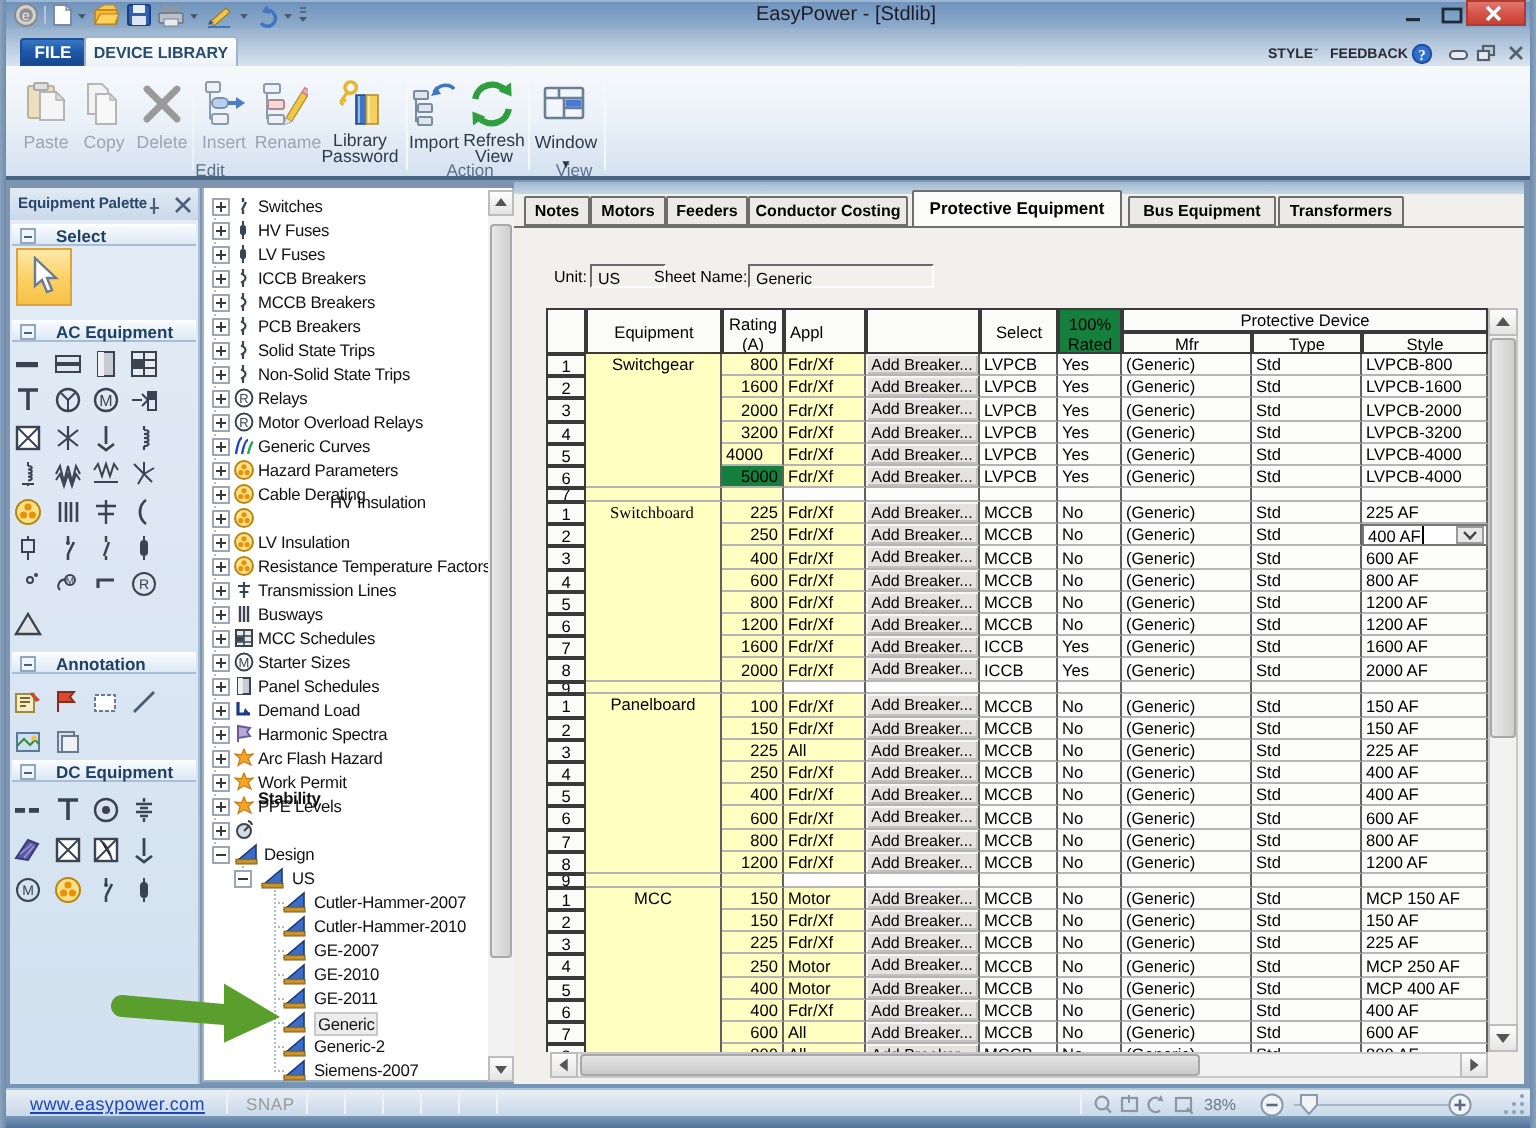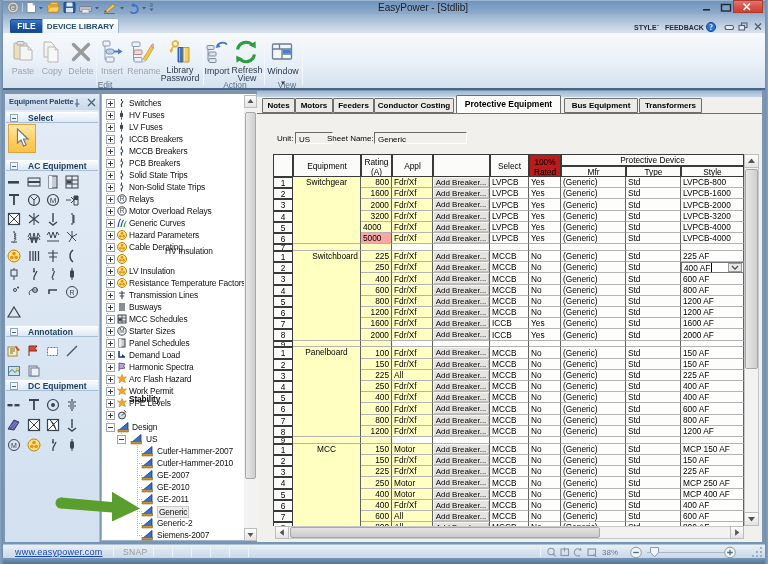--- a/index.html
+++ b/index.html
@@ -750,24 +750,24 @@
 <div class="flabel" style="left:70px;top:43px">Sheet Name:</div>
 <div class="field" style="left:117px;top:41px;width:93px;height:12px">Generic</div>
 </div>
 </div>
 <div class="abs" style="left:258px;top:150px;width:500px;height:376px;overflow:hidden;background:#f1f0ed">
 <div class="abs" style="left:15px;top:4px;width:471px;height:372px;border-left:1px solid #3a3a3a;"></div>
 <div class="abs" style="left:-258px;top:-150px;width:768px;height:600px">
 <div class="abs" style="left:273px;top:154px;width:20px;height:23px;background:#fbfbfa;border:1px solid #3a3a3a;font-size:8.3px;color:#000;text-align:left;padding:0 2px;line-height:22px;white-space:nowrap;overflow:hidden;z-index:2;"></div>
 <div class="abs" style="left:293px;top:154px;width:68px;height:23px;background:#fbfbfa;border:1px solid #3a3a3a;font-size:8.3px;color:#000;text-align:center;padding:0 2px;line-height:22px;white-space:nowrap;overflow:hidden;z-index:2;">Equipment</div>
 <div class="abs" style="left:361px;top:154px;width:31px;height:23px;background:#fbfbfa;border:1px solid #3a3a3a;font-size:8.3px;color:#000;text-align:center;padding:0 2px;line-height:22px;white-space:nowrap;overflow:hidden;z-index:2;line-height:10px;padding-top:2px;">Rating<br>(A)</div>
-<div class="abs" style="left:392px;top:154px;width:41px;height:23px;background:#fbfbfa;border:1px solid #3a3a3a;font-size:8.3px;color:#000;text-align:center;padding:0 2px;line-height:22px;white-space:nowrap;overflow:hidden;z-index:2;">Appl</div>
+<div class="abs" style="left:392px;top:154px;width:41px;height:23px;background:#fbfbfa;border:1px solid #3a3a3a;font-size:8.3px;color:#000;text-align:left;padding:0 2px;line-height:22px;white-space:nowrap;overflow:hidden;z-index:2;">Appl</div>
 <div class="abs" style="left:433px;top:154px;width:57px;height:23px;background:#fbfbfa;border:1px solid #3a3a3a;font-size:8.3px;color:#000;text-align:center;padding:0 2px;line-height:22px;white-space:nowrap;overflow:hidden;z-index:2;"></div>
 <div class="abs" style="left:490px;top:154px;width:39px;height:23px;background:#fbfbfa;border:1px solid #3a3a3a;font-size:8.3px;color:#000;text-align:center;padding:0 2px;line-height:22px;white-space:nowrap;overflow:hidden;z-index:2;">Select</div>
-<div class="abs" style="left:529px;top:154px;width:32px;height:23px;background:#b91c1c;border:1px solid #3a3a3a;font-size:8.3px;color:#000;text-align:center;padding:0 2px;line-height:22px;white-space:nowrap;overflow:hidden;z-index:2;line-height:10px;padding-top:2px;">100%<br>Rated</div>
+<div class="abs" style="left:529px;top:154px;width:32px;height:23px;background:#15803d;border:1px solid #3a3a3a;font-size:8.3px;color:#000;text-align:center;padding:0 2px;line-height:22px;white-space:nowrap;overflow:hidden;z-index:2;line-height:10px;padding-top:2px;">100%<br>Rated</div>
 <div class="abs" style="left:561px;top:154px;width:183px;height:12px;background:#fbfbfa;border:1px solid #3a3a3a;font-size:8.3px;color:#000;text-align:center;padding:0 2px;line-height:11px;white-space:nowrap;overflow:hidden;z-index:2;">Protective Device</div>
 <div class="abs" style="left:561px;top:166px;width:65px;height:11px;background:#fbfbfa;border:1px solid #3a3a3a;font-size:8.3px;color:#000;text-align:center;padding:0 2px;line-height:10px;white-space:nowrap;overflow:hidden;z-index:2;">Mfr</div>
 <div class="abs" style="left:626px;top:166px;width:55px;height:11px;background:#fbfbfa;border:1px solid #3a3a3a;font-size:8.3px;color:#000;text-align:center;padding:0 12px;line-height:10px;white-space:nowrap;overflow:hidden;z-index:2;">Type</div>
 <div class="abs" style="left:681px;top:166px;width:63px;height:11px;background:#fbfbfa;border:1px solid #3a3a3a;font-size:8.3px;color:#000;text-align:center;padding:0 2px;line-height:10px;white-space:nowrap;overflow:hidden;z-index:2;">Style</div>
 <div class="abs" style="left:273px;top:177px;width:20px;height:11px;background:#fbfbfa;border:1px solid #3a3a3a;font-size:8.3px;color:#000;text-align:center;padding:0 2px;line-height:10px;white-space:nowrap;overflow:hidden;z-index:1;">1</div>
 <div class="abs" style="left:361px;top:177px;width:31px;height:11px;background:#ffffc2;border-right:1px solid #606060;border-bottom:1px solid #b4b4b4;font-size:8.3px;color:#000;text-align:right;padding:0 2px;line-height:11px;white-space:nowrap;overflow:hidden;z-index:1;">800</div>
 <div class="abs" style="left:392px;top:177px;width:41px;height:11px;background:#ffffc2;border-right:1px solid #606060;border-bottom:1px solid #b4b4b4;font-size:8.3px;color:#000;text-align:left;padding:0 2px;line-height:11px;white-space:nowrap;overflow:hidden;z-index:1;">Fdr/Xf</div>
 <div class="abs" style="left:433px;top:177px;width:57px;height:11px;background:#e4e3e0;border-right:1px solid #606060;border-bottom:1px solid #b4b4b4;font-size:8px;color:#000;text-align:center;padding:0 2px;line-height:11px;white-space:nowrap;overflow:hidden;z-index:1;box-shadow:inset 1px 1px 0 #f6f6f4, inset -1px -1px 0 #c2c1be;">Add Breaker...</div>
 <div class="abs" style="left:490px;top:177px;width:39px;height:11px;background:#fdfdfc;border-right:1px solid #606060;border-bottom:1px solid #b4b4b4;font-size:8.3px;color:#000;text-align:left;padding:0 2px;line-height:11px;white-space:nowrap;overflow:hidden;z-index:1;">LVPCB</div>
 <div class="abs" style="left:529px;top:177px;width:32px;height:11px;background:#fdfdfc;border-right:1px solid #606060;border-bottom:1px solid #b4b4b4;font-size:8.3px;color:#000;text-align:left;padding:0 2px;line-height:11px;white-space:nowrap;overflow:hidden;z-index:1;">Yes</div>
@@ -804,21 +804,21 @@
 <div class="abs" style="left:273px;top:222px;width:20px;height:11px;background:#fbfbfa;border:1px solid #3a3a3a;font-size:8.3px;color:#000;text-align:center;padding:0 2px;line-height:10px;white-space:nowrap;overflow:hidden;z-index:1;">5</div>
 <div class="abs" style="left:361px;top:222px;width:31px;height:11px;background:#ffffc2;border-right:1px solid #606060;border-bottom:1px solid #b4b4b4;font-size:8.3px;color:#000;padding:0 2px;line-height:11px;white-space:nowrap;overflow:hidden;z-index:1;">4000</div>
 <div class="abs" style="left:392px;top:222px;width:41px;height:11px;background:#ffffc2;border-right:1px solid #606060;border-bottom:1px solid #b4b4b4;font-size:8.3px;color:#000;text-align:left;padding:0 2px;line-height:11px;white-space:nowrap;overflow:hidden;z-index:1;">Fdr/Xf</div>
 <div class="abs" style="left:433px;top:222px;width:57px;height:11px;background:#e4e3e0;border-right:1px solid #606060;border-bottom:1px solid #b4b4b4;font-size:8px;color:#000;text-align:center;padding:0 2px;line-height:11px;white-space:nowrap;overflow:hidden;z-index:1;box-shadow:inset 1px 1px 0 #f6f6f4, inset -1px -1px 0 #c2c1be;">Add Breaker...</div>
 <div class="abs" style="left:490px;top:222px;width:39px;height:11px;background:#fdfdfc;border-right:1px solid #606060;border-bottom:1px solid #b4b4b4;font-size:8.3px;color:#000;text-align:left;padding:0 2px;line-height:11px;white-space:nowrap;overflow:hidden;z-index:1;">LVPCB</div>
 <div class="abs" style="left:529px;top:222px;width:32px;height:11px;background:#fdfdfc;border-right:1px solid #606060;border-bottom:1px solid #b4b4b4;font-size:8.3px;color:#000;text-align:left;padding:0 2px;line-height:11px;white-space:nowrap;overflow:hidden;z-index:1;">Yes</div>
 <div class="abs" style="left:561px;top:222px;width:65px;height:11px;background:#fdfdfc;border-right:1px solid #606060;border-bottom:1px solid #b4b4b4;font-size:8.3px;color:#000;text-align:left;padding:0 2px;line-height:11px;white-space:nowrap;overflow:hidden;z-index:1;">(Generic)</div>
 <div class="abs" style="left:626px;top:222px;width:55px;height:11px;background:#fdfdfc;border-right:1px solid #606060;border-bottom:1px solid #b4b4b4;font-size:8.3px;color:#000;text-align:left;padding:0 2px;line-height:11px;white-space:nowrap;overflow:hidden;z-index:1;">Std</div>
 <div class="abs" style="left:681px;top:222px;width:63px;height:11px;background:#fdfdfc;border-right:1px solid #606060;border-bottom:1px solid #b4b4b4;font-size:8.3px;color:#000;text-align:left;padding:0 2px;line-height:11px;white-space:nowrap;overflow:hidden;z-index:1;">LVPCB-4000</div>
 <div class="abs" style="left:273px;top:233px;width:20px;height:11px;background:#fbfbfa;border:1px solid #3a3a3a;font-size:8.3px;color:#000;text-align:center;padding:0 2px;line-height:10px;white-space:nowrap;overflow:hidden;z-index:1;">6</div>
-<div class="abs" style="left:361px;top:233px;width:31px;height:11px;background:#fca5a5;border-right:1px solid #606060;border-bottom:1px solid #b4b4b4;font-size:8.3px;color:#000;padding:0 2px;line-height:11px;white-space:nowrap;overflow:hidden;z-index:1;">5000</div>
+<div class="abs" style="left:361px;top:233px;width:31px;height:11px;background:#15803d;border-right:1px solid #606060;border-bottom:1px solid #b4b4b4;font-size:8.3px;color:#000;text-align:right;padding:0 2px;line-height:11px;white-space:nowrap;overflow:hidden;z-index:1;">5000</div>
 <div class="abs" style="left:392px;top:233px;width:41px;height:11px;background:#ffffc2;border-right:1px solid #606060;border-bottom:1px solid #b4b4b4;font-size:8.3px;color:#000;text-align:left;padding:0 2px;line-height:11px;white-space:nowrap;overflow:hidden;z-index:1;">Fdr/Xf</div>
 <div class="abs" style="left:433px;top:233px;width:57px;height:11px;background:#e4e3e0;border-right:1px solid #606060;border-bottom:1px solid #b4b4b4;font-size:8px;color:#000;text-align:center;padding:0 2px;line-height:11px;white-space:nowrap;overflow:hidden;z-index:1;box-shadow:inset 1px 1px 0 #f6f6f4, inset -1px -1px 0 #c2c1be;">Add Breaker...</div>
 <div class="abs" style="left:490px;top:233px;width:39px;height:11px;background:#fdfdfc;border-right:1px solid #606060;border-bottom:1px solid #b4b4b4;font-size:8.3px;color:#000;text-align:left;padding:0 2px;line-height:11px;white-space:nowrap;overflow:hidden;z-index:1;">LVPCB</div>
 <div class="abs" style="left:529px;top:233px;width:32px;height:11px;background:#fdfdfc;border-right:1px solid #606060;border-bottom:1px solid #b4b4b4;font-size:8.3px;color:#000;text-align:left;padding:0 2px;line-height:11px;white-space:nowrap;overflow:hidden;z-index:1;">Yes</div>
 <div class="abs" style="left:561px;top:233px;width:65px;height:11px;background:#fdfdfc;border-right:1px solid #606060;border-bottom:1px solid #b4b4b4;font-size:8.3px;color:#000;text-align:left;padding:0 2px;line-height:11px;white-space:nowrap;overflow:hidden;z-index:1;">(Generic)</div>
 <div class="abs" style="left:626px;top:233px;width:55px;height:11px;background:#fdfdfc;border-right:1px solid #606060;border-bottom:1px solid #b4b4b4;font-size:8.3px;color:#000;text-align:left;padding:0 2px;line-height:11px;white-space:nowrap;overflow:hidden;z-index:1;">Std</div>
 <div class="abs" style="left:681px;top:233px;width:63px;height:11px;background:#fdfdfc;border-right:1px solid #606060;border-bottom:1px solid #b4b4b4;font-size:8.3px;color:#000;text-align:left;padding:0 2px;line-height:11px;white-space:nowrap;overflow:hidden;z-index:1;">LVPCB-4000</div>
 <div class="abs" style="left:293px;top:177px;width:68px;height:67px;background:#ffffc2;border-right:1px solid #606060;border-bottom:1px solid #b4b4b4;font-size:8.3px;color:#000;text-align:center;padding:0 2px;line-height:67px;white-space:nowrap;overflow:hidden;z-index:1;line-height:11px;">Switchgear</div>
 <div class="abs" style="left:273px;top:244px;width:20px;height:7px;background:#fbfbfa;border:1px solid #3a3a3a;font-size:8px;color:#000;text-align:center;padding:0 2px;line-height:6px;white-space:nowrap;overflow:hidden;z-index:1;">7</div>
 <div class="abs" style="left:293px;top:244px;width:68px;height:7px;background:#ffffc2;border-right:1px solid #606060;border-bottom:1px solid #b4b4b4;font-size:8.3px;color:#000;text-align:left;padding:0 2px;line-height:7px;white-space:nowrap;overflow:hidden;z-index:1;"></div>
@@ -899,21 +899,21 @@
 <div class="abs" style="left:681px;top:318px;width:63px;height:11px;background:#fdfdfc;border-right:1px solid #606060;border-bottom:1px solid #b4b4b4;font-size:8.3px;color:#000;text-align:left;padding:0 2px;line-height:11px;white-space:nowrap;overflow:hidden;z-index:1;">1600 AF</div>
 <div class="abs" style="left:273px;top:329px;width:20px;height:12px;background:#fbfbfa;border:1px solid #3a3a3a;font-size:8.3px;color:#000;text-align:center;padding:0 2px;line-height:11px;white-space:nowrap;overflow:hidden;z-index:1;">8</div>
 <div class="abs" style="left:361px;top:329px;width:31px;height:12px;background:#ffffc2;border-right:1px solid #606060;border-bottom:1px solid #b4b4b4;font-size:8.3px;color:#000;text-align:right;padding:0 2px;line-height:12px;white-space:nowrap;overflow:hidden;z-index:1;">2000</div>
 <div class="abs" style="left:392px;top:329px;width:41px;height:12px;background:#ffffc2;border-right:1px solid #606060;border-bottom:1px solid #b4b4b4;font-size:8.3px;color:#000;text-align:left;padding:0 2px;line-height:12px;white-space:nowrap;overflow:hidden;z-index:1;">Fdr/Xf</div>
 <div class="abs" style="left:433px;top:329px;width:57px;height:12px;background:#e4e3e0;border-right:1px solid #606060;border-bottom:1px solid #b4b4b4;font-size:8px;color:#000;text-align:center;padding:0 2px;line-height:12px;white-space:nowrap;overflow:hidden;z-index:1;box-shadow:inset 1px 1px 0 #f6f6f4, inset -1px -1px 0 #c2c1be;">Add Breaker...</div>
 <div class="abs" style="left:490px;top:329px;width:39px;height:12px;background:#fdfdfc;border-right:1px solid #606060;border-bottom:1px solid #b4b4b4;font-size:8.3px;color:#000;text-align:left;padding:0 2px;line-height:12px;white-space:nowrap;overflow:hidden;z-index:1;">ICCB</div>
 <div class="abs" style="left:529px;top:329px;width:32px;height:12px;background:#fdfdfc;border-right:1px solid #606060;border-bottom:1px solid #b4b4b4;font-size:8.3px;color:#000;text-align:left;padding:0 2px;line-height:12px;white-space:nowrap;overflow:hidden;z-index:1;">Yes</div>
 <div class="abs" style="left:561px;top:329px;width:65px;height:12px;background:#fdfdfc;border-right:1px solid #606060;border-bottom:1px solid #b4b4b4;font-size:8.3px;color:#000;text-align:left;padding:0 2px;line-height:12px;white-space:nowrap;overflow:hidden;z-index:1;">(Generic)</div>
 <div class="abs" style="left:626px;top:329px;width:55px;height:12px;background:#fdfdfc;border-right:1px solid #606060;border-bottom:1px solid #b4b4b4;font-size:8.3px;color:#000;text-align:left;padding:0 2px;line-height:12px;white-space:nowrap;overflow:hidden;z-index:1;">Std</div>
 <div class="abs" style="left:681px;top:329px;width:63px;height:12px;background:#fdfdfc;border-right:1px solid #606060;border-bottom:1px solid #b4b4b4;font-size:8.3px;color:#000;text-align:left;padding:0 2px;line-height:12px;white-space:nowrap;overflow:hidden;z-index:1;">2000 AF</div>
-<div class="abs" style="left:293px;top:251px;width:68px;height:90px;background:#ffffc2;border-right:1px solid #606060;border-bottom:1px solid #b4b4b4;font-size:8.3px;color:#000;text-align:right;padding:0 2px;line-height:90px;white-space:nowrap;overflow:hidden;z-index:1;line-height:11px;">Switchboard</div>
+<div class="abs" style="left:293px;top:251px;width:68px;height:90px;background:#ffffc2;border-right:1px solid #606060;border-bottom:1px solid #b4b4b4;font-size:8.3px;color:#000;text-align:left;padding:0 12px;line-height:90px;white-space:nowrap;overflow:hidden;z-index:1;line-height:11px;font-family:Liberation Serif, serif;">Switchboard</div>
 <div class="abs" style="left:273px;top:341px;width:20px;height:6px;background:#fbfbfa;border:1px solid #3a3a3a;font-size:8px;color:#000;text-align:center;padding:0 2px;line-height:5px;white-space:nowrap;overflow:hidden;z-index:1;">9</div>
 <div class="abs" style="left:293px;top:341px;width:68px;height:6px;background:#ffffc2;border-right:1px solid #606060;border-bottom:1px solid #b4b4b4;font-size:8.3px;color:#000;text-align:left;padding:0 2px;line-height:6px;white-space:nowrap;overflow:hidden;z-index:1;"></div>
 <div class="abs" style="left:361px;top:341px;width:31px;height:6px;background:#ffffc2;border-right:1px solid #606060;border-bottom:1px solid #b4b4b4;font-size:8.3px;color:#000;text-align:left;padding:0 2px;line-height:6px;white-space:nowrap;overflow:hidden;z-index:1;"></div>
 <div class="abs" style="left:392px;top:341px;width:41px;height:6px;background:#fdfdfc;border-right:1px solid #606060;border-bottom:1px solid #b4b4b4;font-size:8.3px;color:#000;text-align:left;padding:0 2px;line-height:6px;white-space:nowrap;overflow:hidden;z-index:1;"></div>
 <div class="abs" style="left:433px;top:341px;width:57px;height:6px;background:#fdfdfc;border-right:1px solid #606060;border-bottom:1px solid #b4b4b4;font-size:8.3px;color:#000;text-align:left;padding:0 2px;line-height:6px;white-space:nowrap;overflow:hidden;z-index:1;"></div>
 <div class="abs" style="left:490px;top:341px;width:39px;height:6px;background:#fdfdfc;border-right:1px solid #606060;border-bottom:1px solid #b4b4b4;font-size:8.3px;color:#000;text-align:left;padding:0 2px;line-height:6px;white-space:nowrap;overflow:hidden;z-index:1;"></div>
 <div class="abs" style="left:529px;top:341px;width:32px;height:6px;background:#fdfdfc;border-right:1px solid #606060;border-bottom:1px solid #b4b4b4;font-size:8.3px;color:#000;text-align:left;padding:0 2px;line-height:6px;white-space:nowrap;overflow:hidden;z-index:1;"></div>
 <div class="abs" style="left:561px;top:341px;width:65px;height:6px;background:#fdfdfc;border-right:1px solid #606060;border-bottom:1px solid #b4b4b4;font-size:8.3px;color:#000;text-align:left;padding:0 2px;line-height:6px;white-space:nowrap;overflow:hidden;z-index:1;"></div>
 <div class="abs" style="left:626px;top:341px;width:55px;height:6px;background:#fdfdfc;border-right:1px solid #606060;border-bottom:1px solid #b4b4b4;font-size:8.3px;color:#000;text-align:left;padding:0 2px;line-height:6px;white-space:nowrap;overflow:hidden;z-index:1;"></div>
 <div class="abs" style="left:681px;top:341px;width:63px;height:6px;background:#fdfdfc;border-right:1px solid #606060;border-bottom:1px solid #b4b4b4;font-size:8.3px;color:#000;text-align:left;padding:0 2px;line-height:6px;white-space:nowrap;overflow:hidden;z-index:1;"></div>

